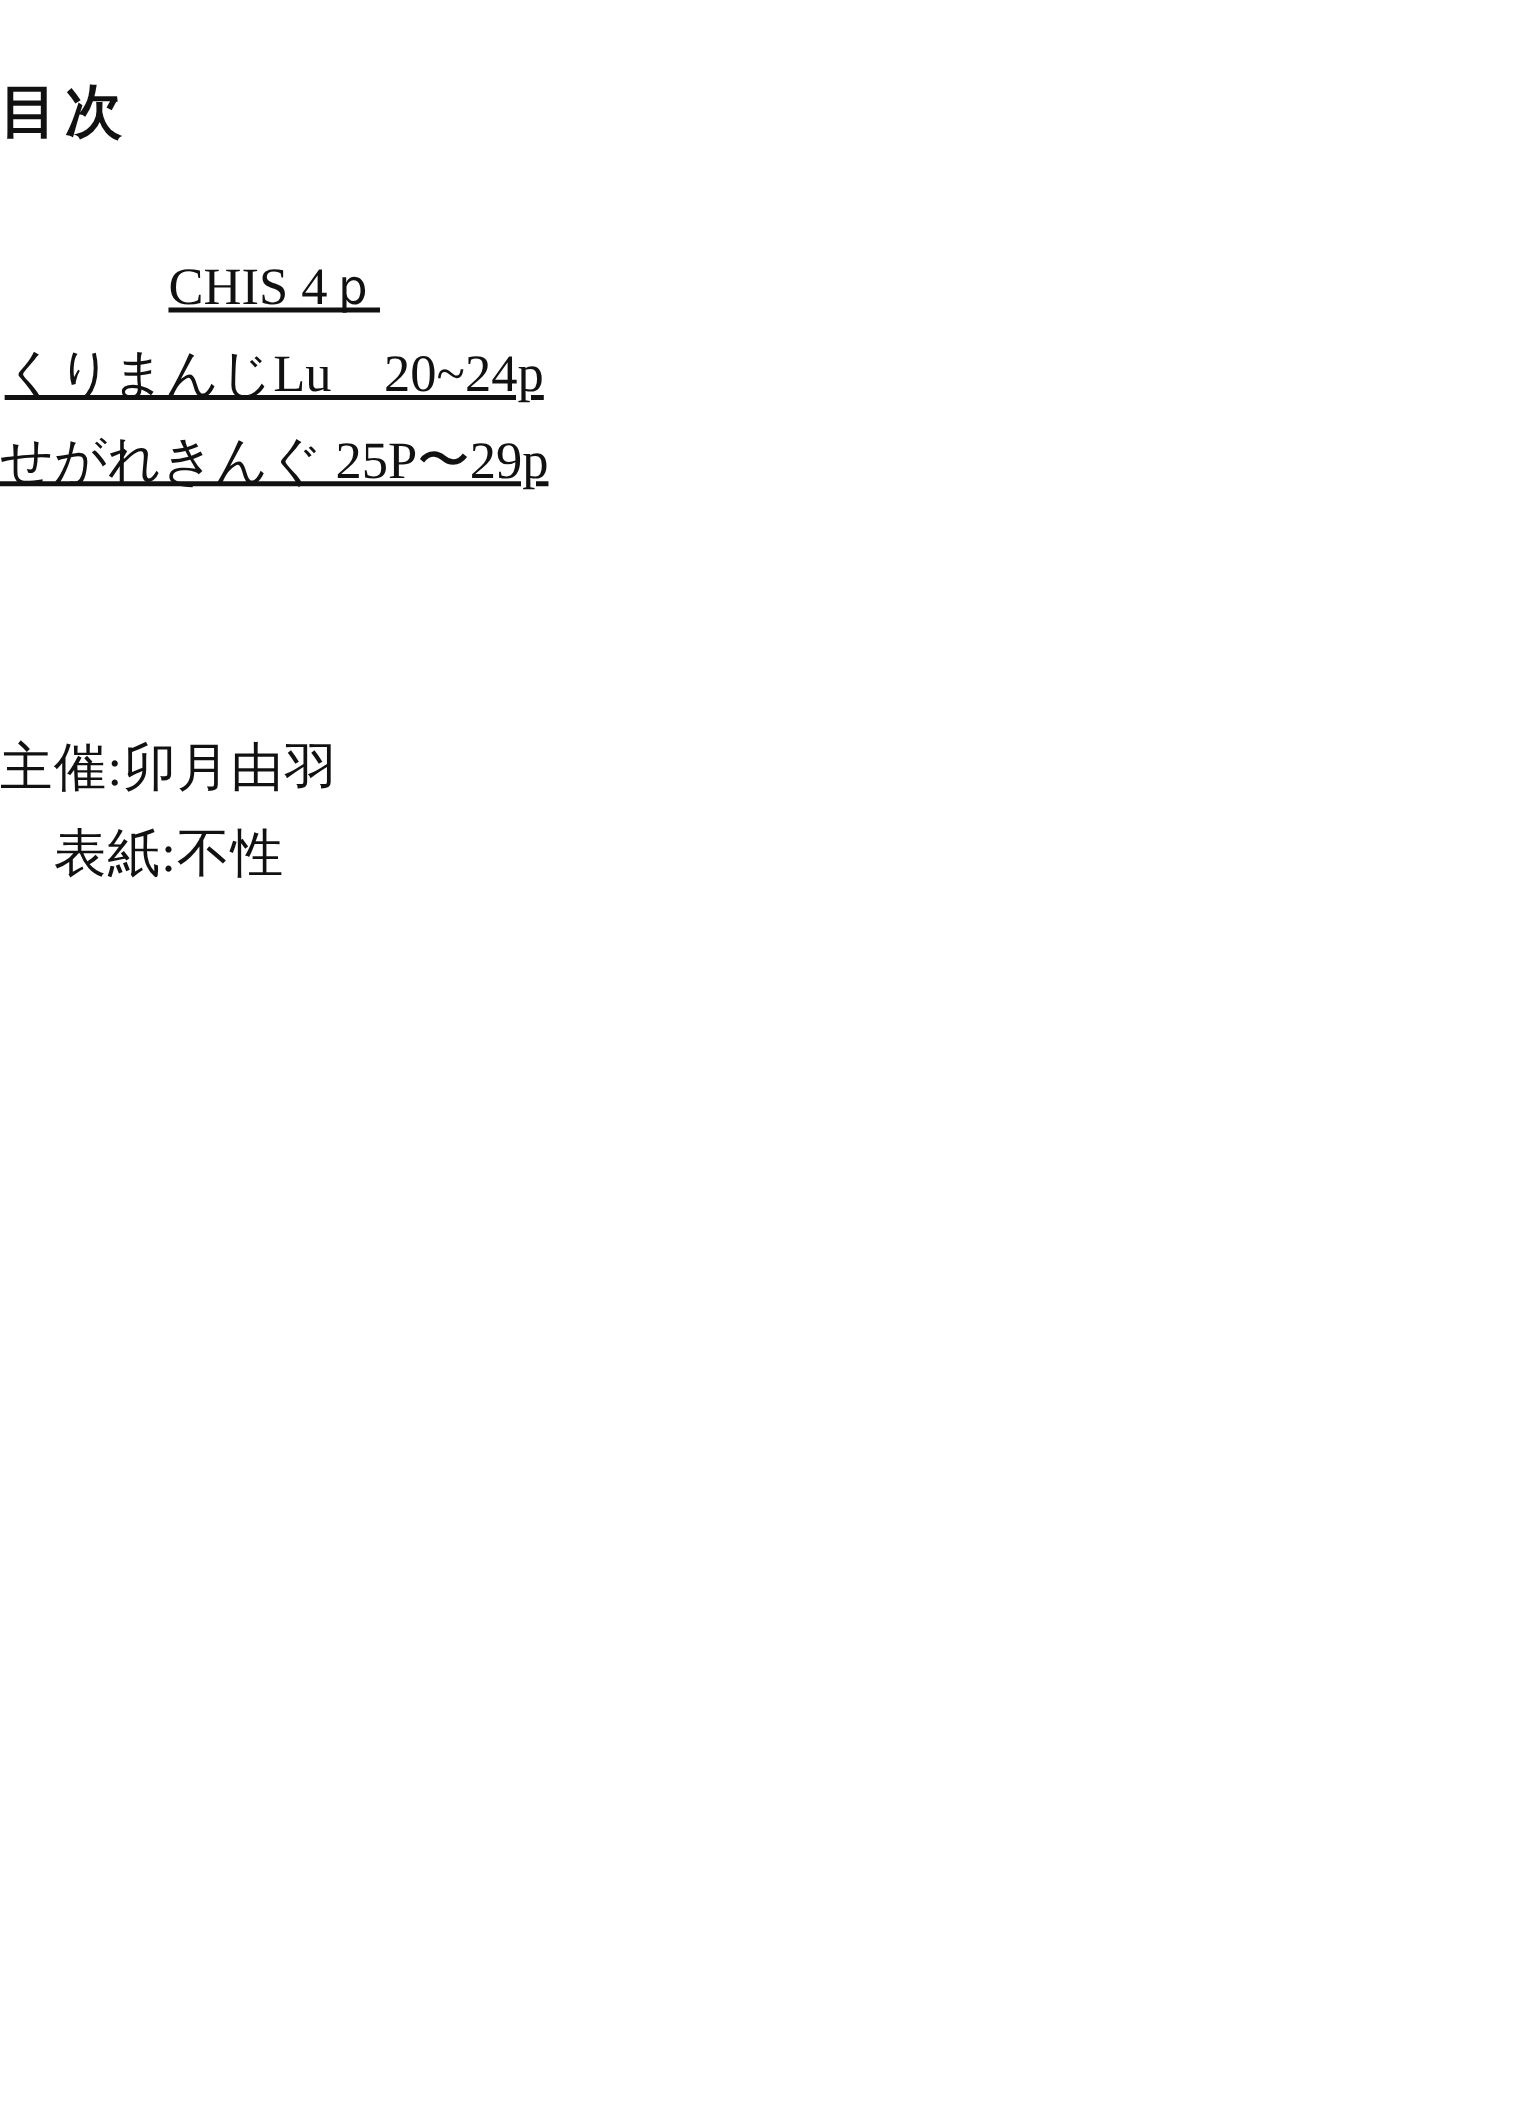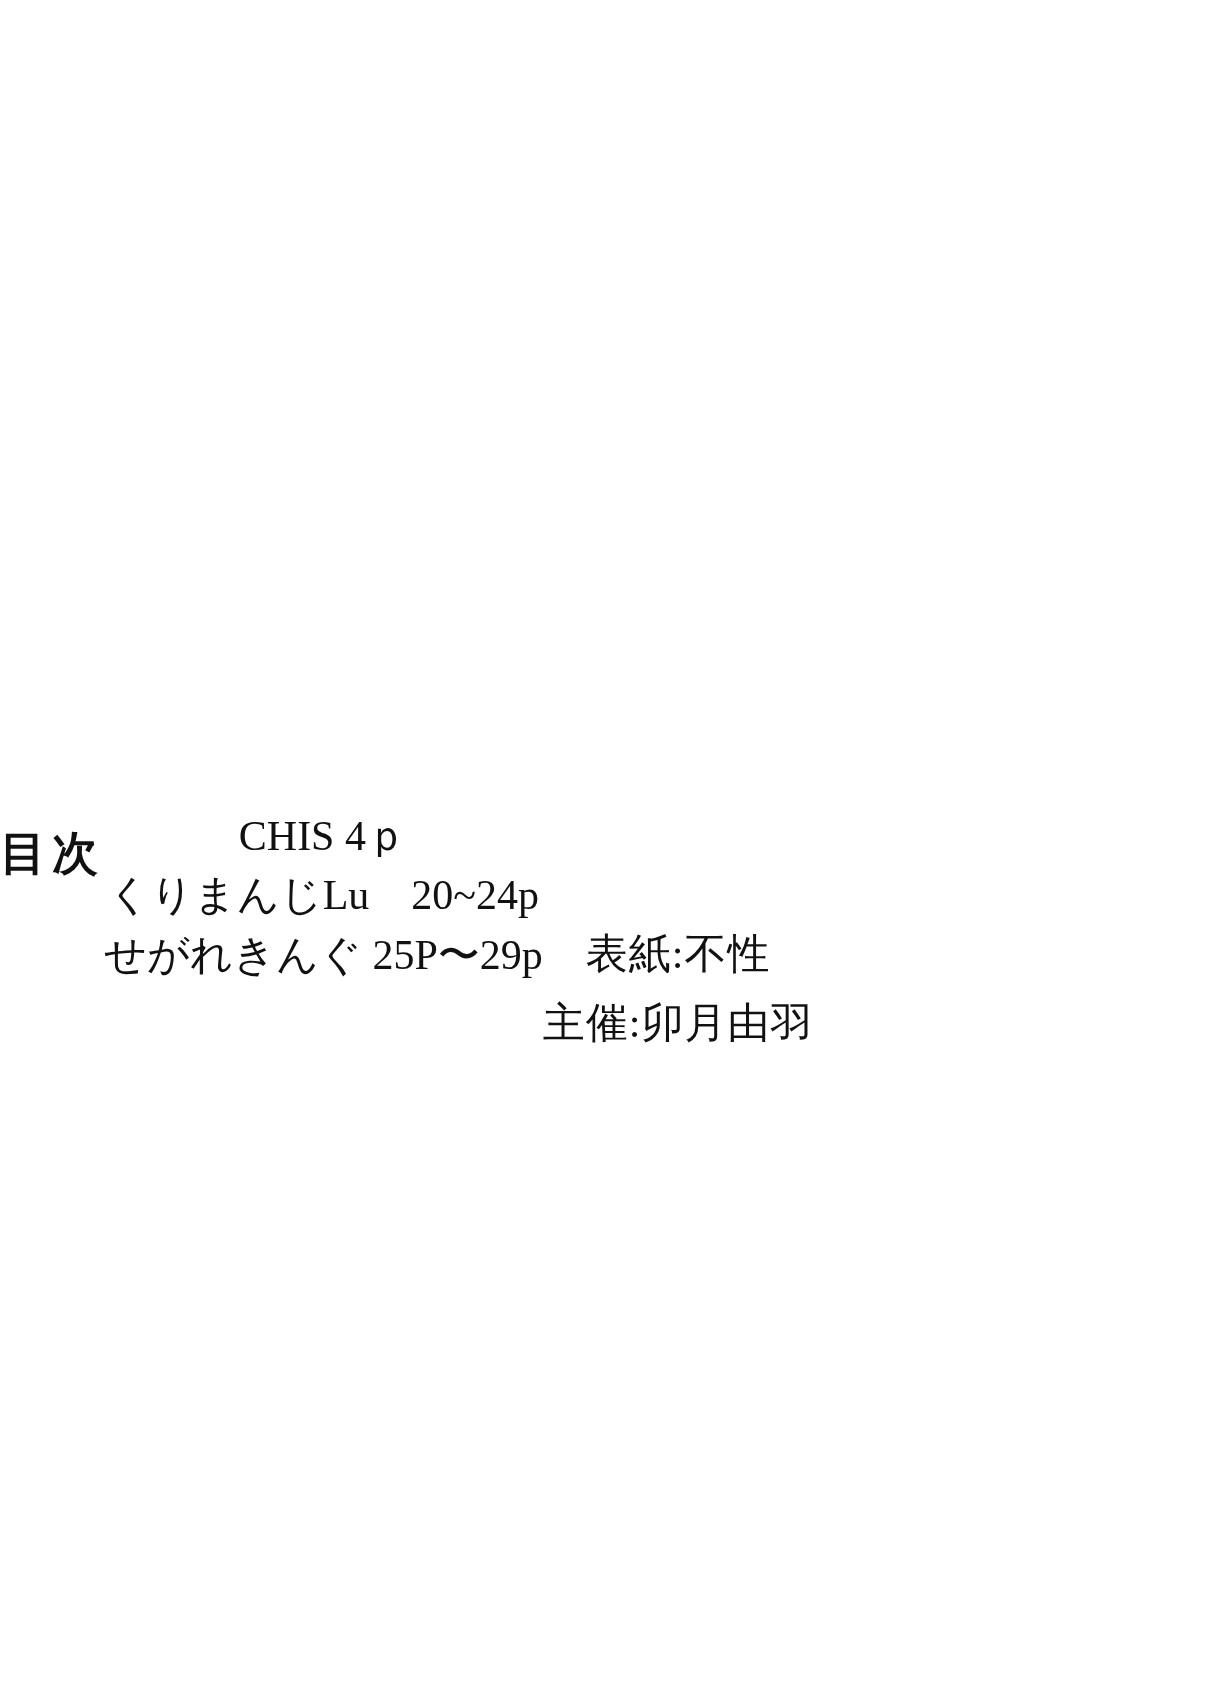--- a/index.html
+++ b/index.html
@@ -12,36 +12,39 @@
     height: 1700px;
     font-family: "Liberation Serif", "DejaVu Serif", serif;
     color: #111111;
     position: relative;
     overflow: hidden;
   }
   .page {
     width: 1214px;
     height: 1700px;
     box-sizing: border-box;
-    padding-top: 92px;
+    padding-top: 64px;
     display: flex;
-    align-items: center;
+    flex-direction: column;
+    align-items: flex-start;
   }
   .toc-title {
     font-size: 46px;
     line-height: 1.15;
     letter-spacing: 6px;
     margin: 0 0 84px 0;
     text-align: center;
     color: #111111;
   }
   .toc-list {
     display: flex;
     flex-direction: column;
     align-items: center;
+    gap: 10px;
+    text-decoration: underline;
   }
   .toc-entry {
     font-size: 42px;
     line-height: 1.42;
     text-align: center;
     white-space: nowrap;
     color: #111111;
   }
   .credits {
     margin-top: 185px;
@@ -66,17 +69,17 @@
 
   <h1 class="toc-title">目次</h1>
 
   <div class="toc-list">
     <div class="toc-entry">CHIS 4ｐ</div>
     <div class="toc-entry">くりまんじLu　20~24p</div>
     <div class="toc-entry">せがれきんぐ 25P〜29p</div>
   </div>
 
   <div class="credits">
+    <div class="credit-line">主催:卯月由羽</div>
     <div class="credit-line">表紙:不性</div>
-    <div class="credit-line">主催:卯月由羽</div>
   </div>
 
 </div>
 
 </body></html>

